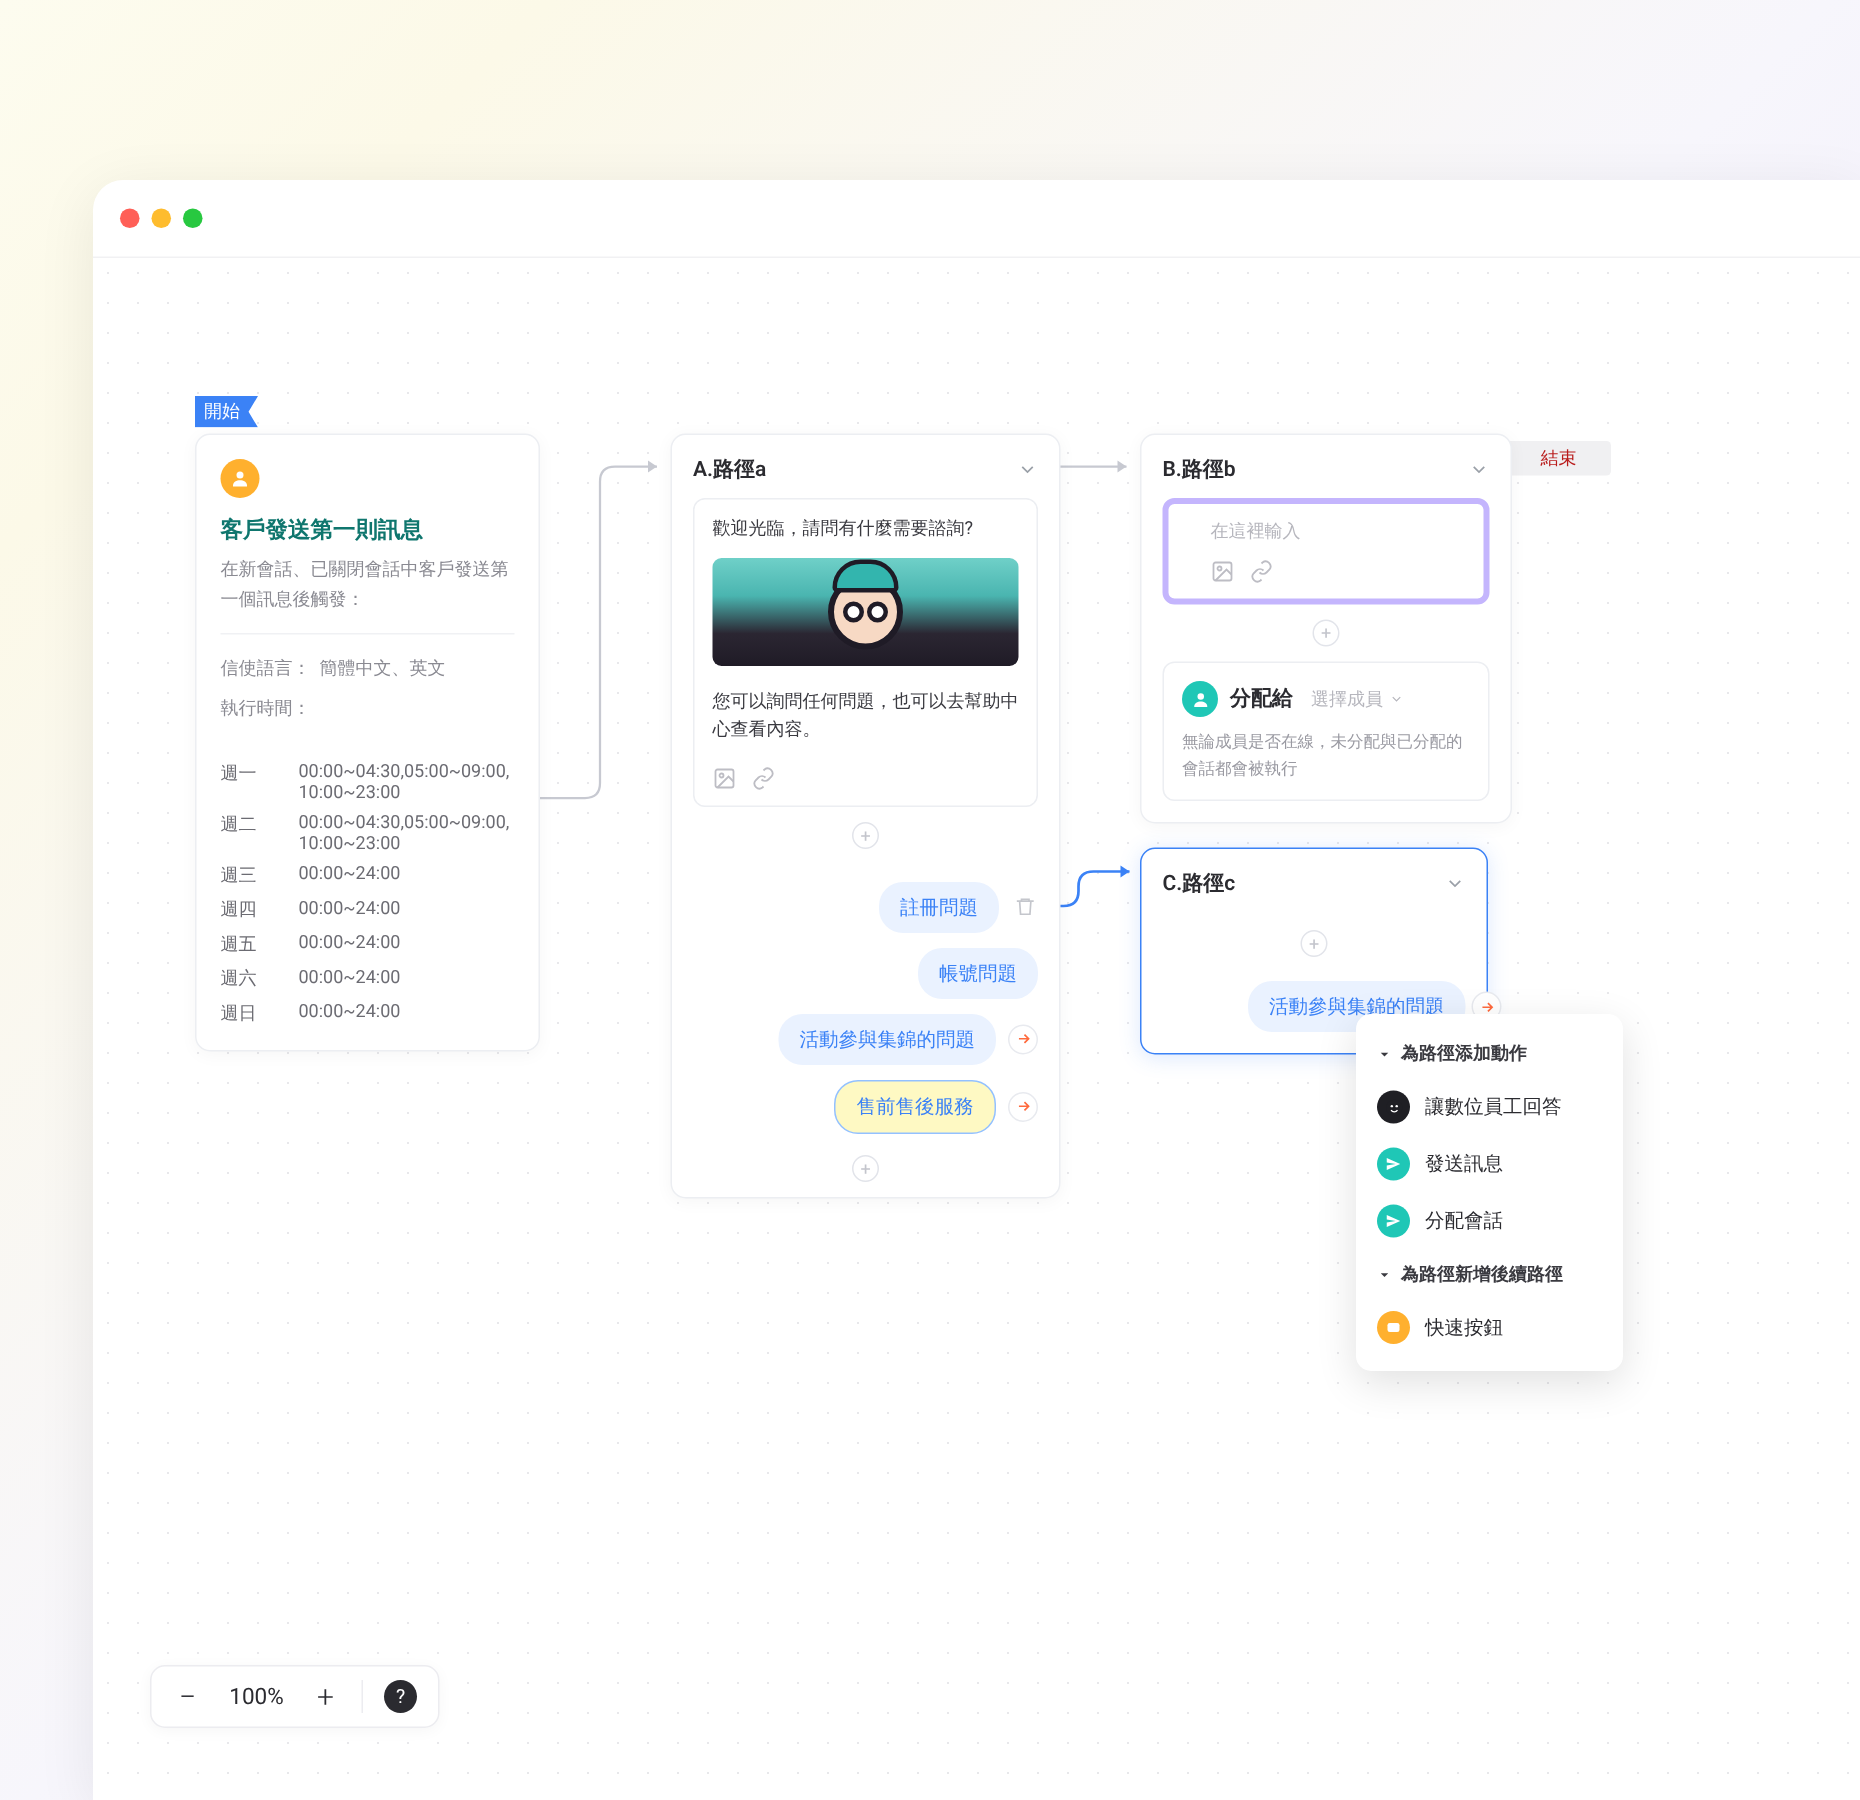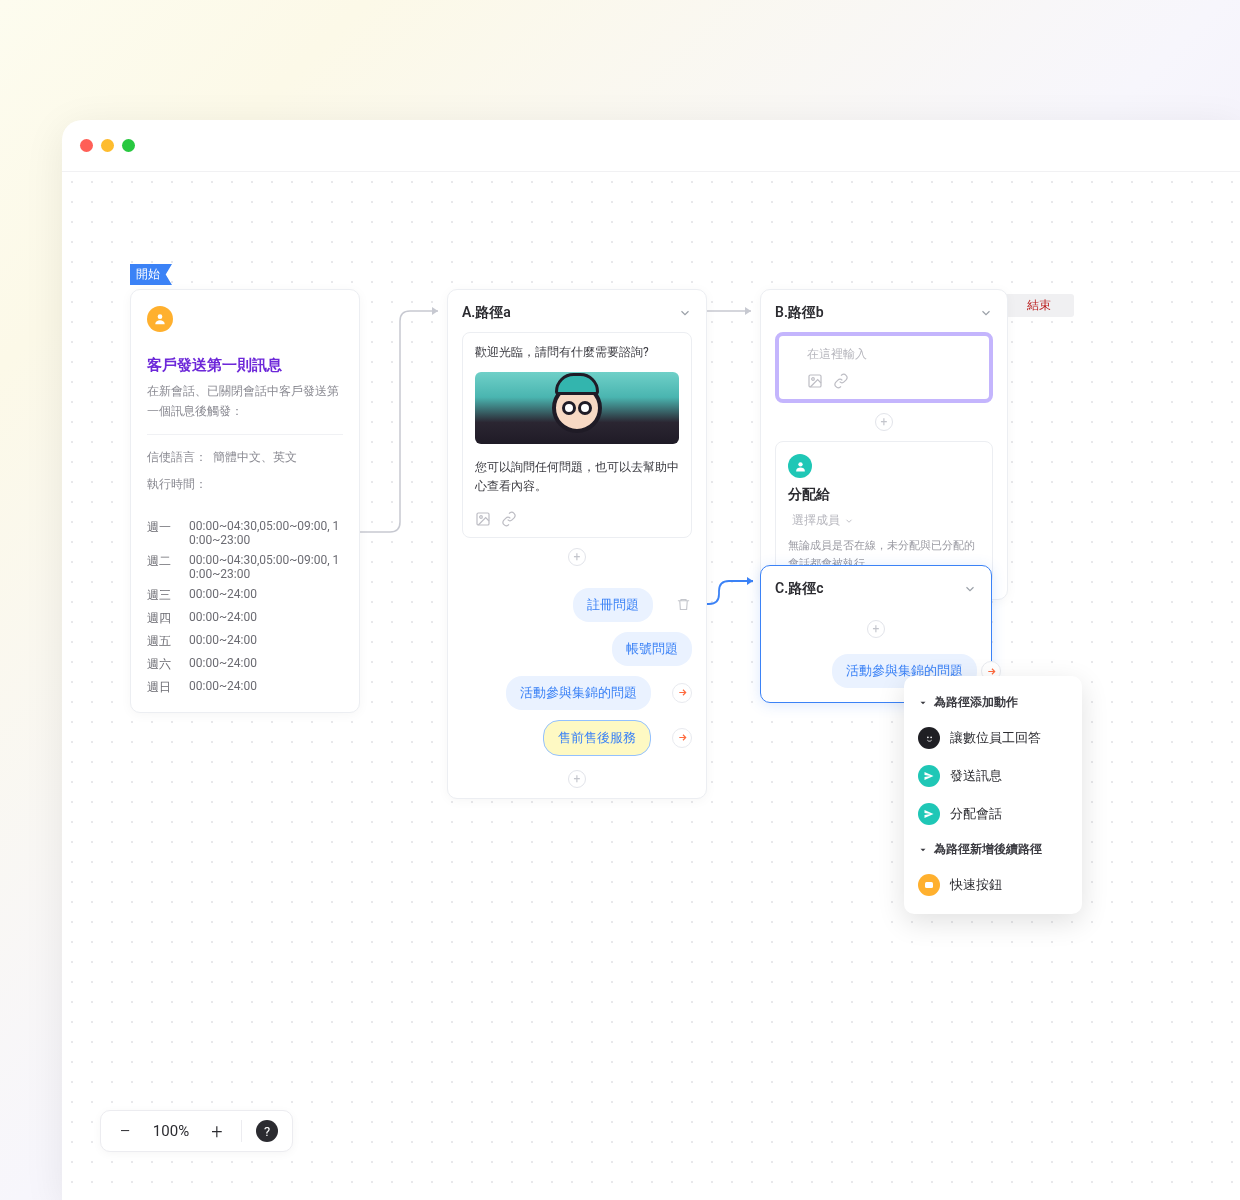--- a/index.html
+++ b/index.html
@@ -99,35 +99,34 @@
       border-radius: 50%;
       display: flex;
       align-items: center;
       justify-content: center;
       color: #fff;
       flex-shrink: 0;
     }
     .trigger-title {
       font-size: 15px;
       font-weight: 700;
-      color: #6d28d9;
+      color: #0f766e;
       padding: 8px 16px 6px 16px;
-      margin-top: 12px;
     }
     .trigger-desc {
       font-size: 12px;
       color: #8a8a92;
       line-height: 1.7;
       padding: 0 16px 12px 16px;
     }
     .card-divider { height: 1px; background: #f0f1f4; margin: 0 16px; }
     .meta-block { padding: 10px 16px 14px 16px; font-size: 12px; color: #8a8a92; }
     .meta-row { display: flex; gap: 6px; margin-top: 4px;}
     .sched { padding: 6px 16px 16px 16px; font-size: 12px; color: #6b6b72; }
-    .sched-row { display: flex; gap: 14px; margin-top: 6px; }
+    .sched-row { display: flex; gap: 24px; margin-top: 6px; }
     .sched-day { width: 28px; color: #6b6b72; }
     .sched-time { flex: 1; color: #6b6b72; word-break: break-all;}
     .msg-box {
       margin: 0 14px;
       border: 1px solid #eceef2;
       border-radius: 8px;
       overflow: hidden;
     }
     .msg-text {
       font-size: 12px;
@@ -167,37 +166,37 @@
       justify-content: center;
       font-size: 12px;
       margin: 10px auto;
     }
     .assign-box {
       margin: 0 14px 14px 14px;
       border: 1px solid #eceef2;
       border-radius: 8px;
       padding: 12px 12px;
     }
-    .assign-head { display: flex; gap: 8px; flex-direction: column; }
+    .assign-head { display: flex; align-items: center; gap: 8px; }
     .assign-icon {
       width: 24px; height: 24px; border-radius: 50%;
       background: #1fc7b6;
       display:flex;align-items:center;justify-content:center;color:#fff;
     }
     .assign-title { font-size: 14px; font-weight: 600; color: #2b2b30; }
     .assign-select { font-size: 12px; color: #b6b6bd; margin-left: 4px; display:flex;align-items:center;gap:4px;}
     .assign-desc { font-size: 11px; color: #9a9aa2; margin-top: 8px; line-height: 1.6; }
     .chips-col {
       display: flex;
       flex-direction: column;
       align-items: flex-end;
       gap: 10px;
       padding: 12px 14px 4px 14px;
     }
-    .chip-row { display: flex; align-items: center; gap: 21px; justify-content: flex-end; width: 100%;}
+    .chip-row { display: flex; align-items: center; gap: 8px; justify-content: flex-end; width: 100%;}
     .chip {
       background: #eaf2ff;
       color: #3b82f6;
       font-size: 13px;
       padding: 8px 14px;
       border-radius: 16px;
     }
     .chip-outline { background: #fef9c3; border: 1px solid #93c1ff; color: #3b82f6;}
     .chip-iconbtn {
       width: 18px; height: 18px;

